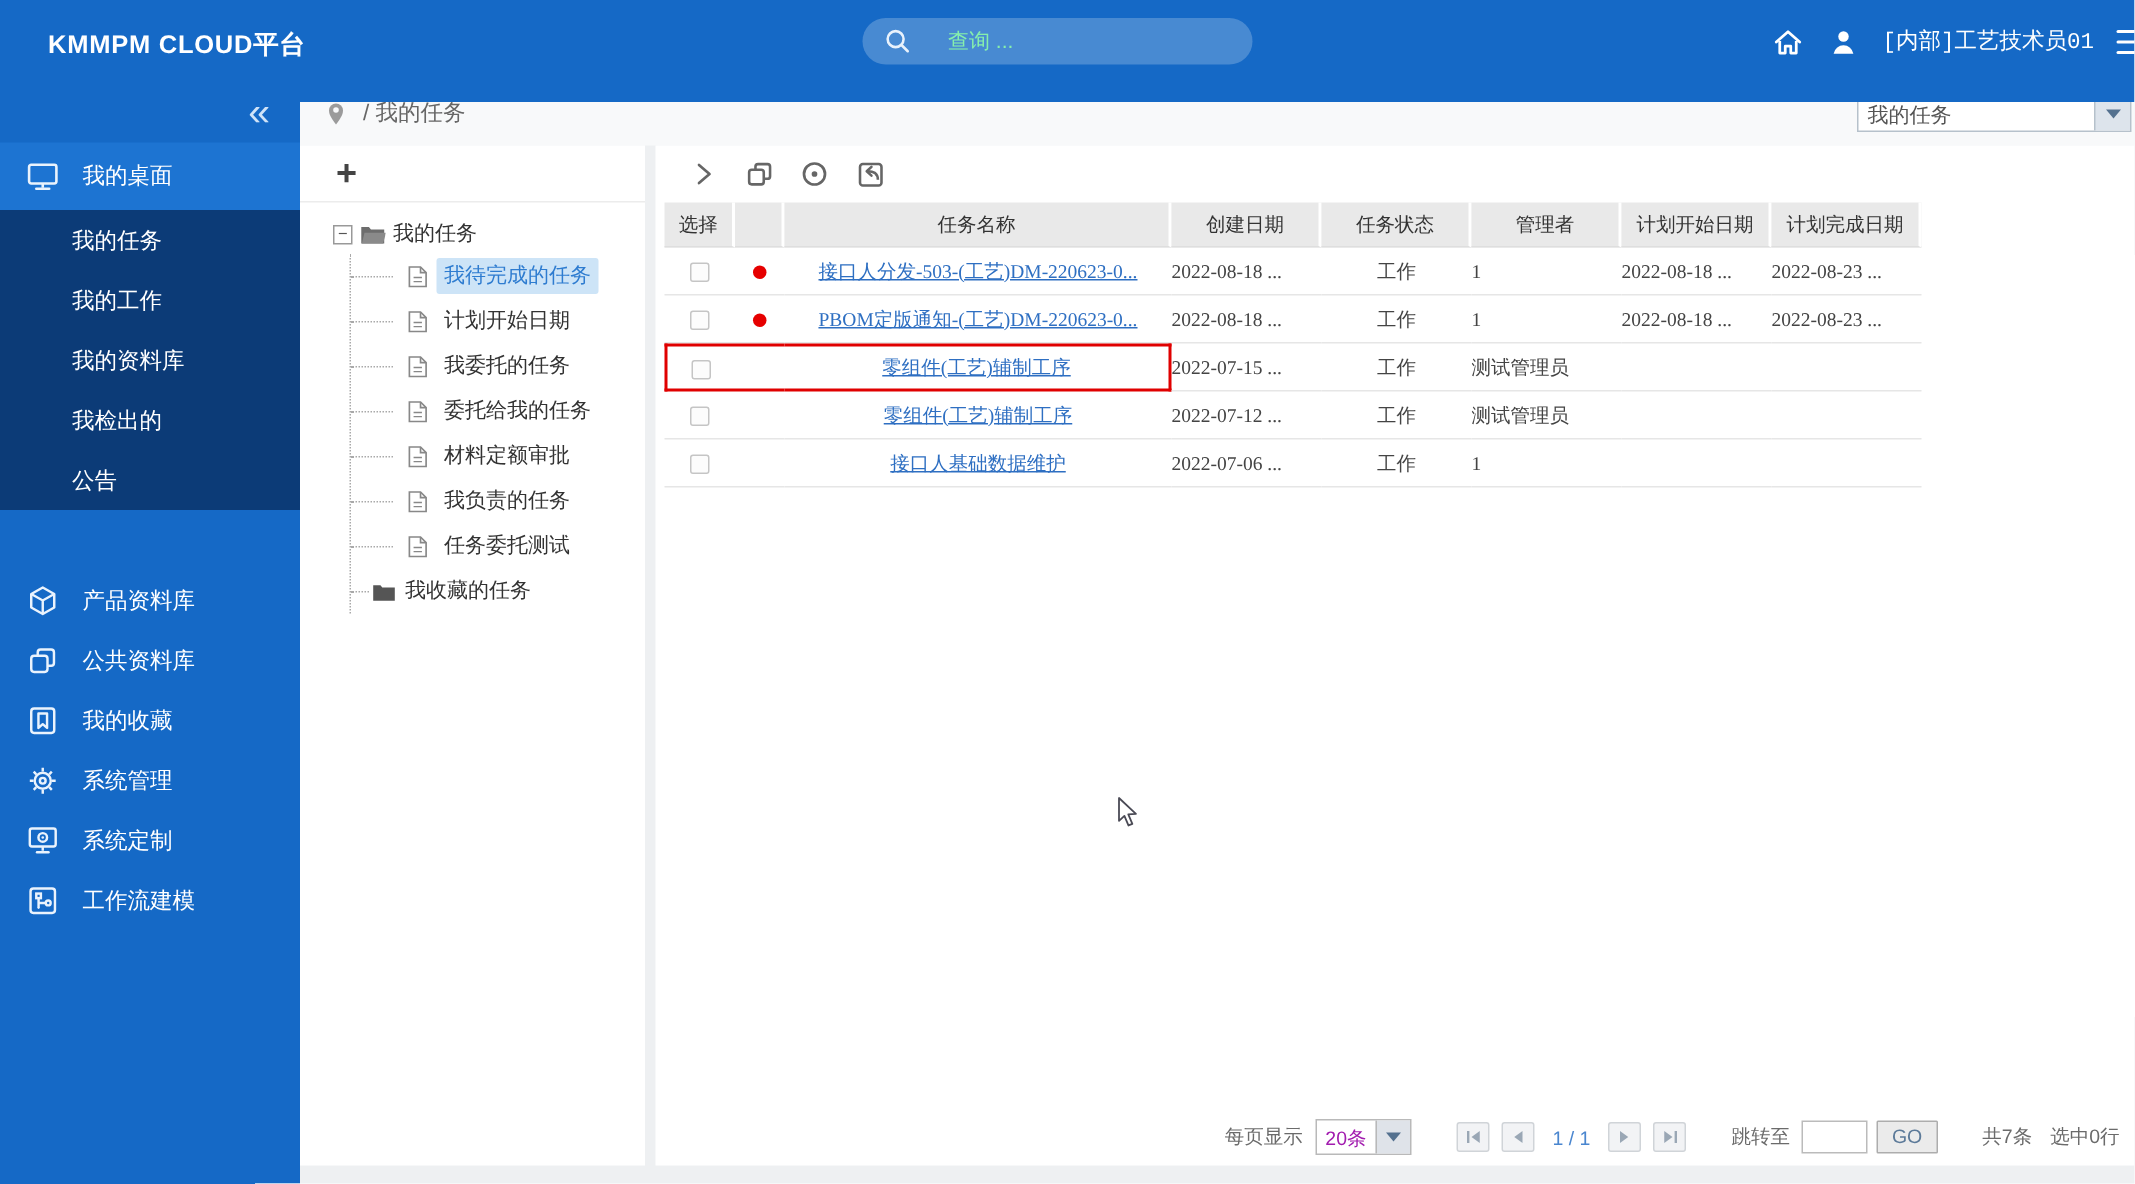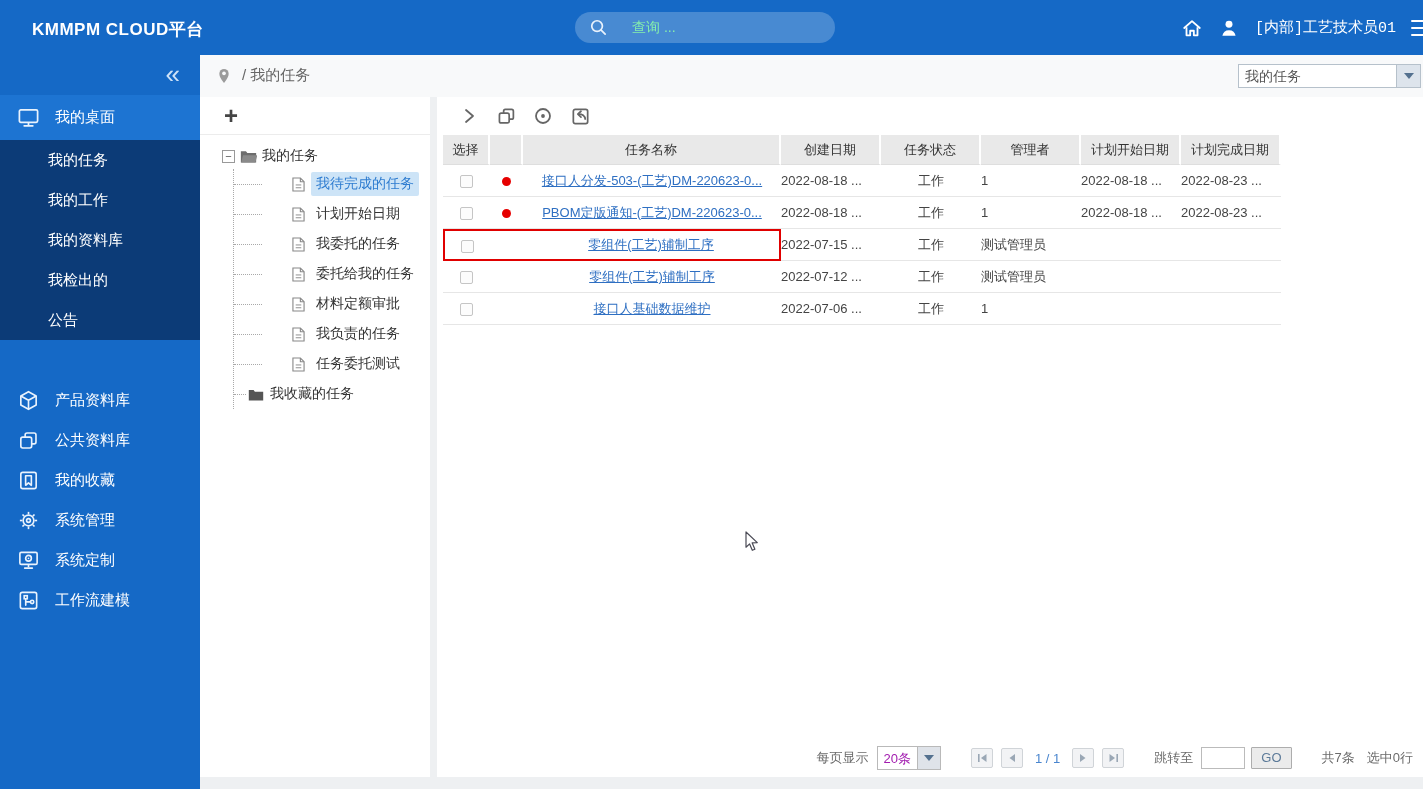--- a/index.html
+++ b/index.html
@@ -4,21 +4,21 @@
 <style>
   html,body{margin:0;padding:0;}
   body{
     width:1423px;height:789px;position:relative;overflow:hidden;
     background:#eef0f2;
     font-family:"Liberation Sans","DejaVu Sans",sans-serif;
     -webkit-font-smoothing:antialiased;
   }
   svg{display:block;}
   
-  .header{position:absolute;left:0;top:0;width:1423px;height:55px;background:#1569c6;color:#fff;z-index:5;}
+  .header{position:absolute;left:0;top:0;width:1423px;height:68px;background:#1569c6;color:#fff;z-index:5;}
   .logo{position:absolute;left:32px;top:18px;font-size:17px;font-weight:bold;letter-spacing:.5px;}
   .search{position:absolute;left:575px;top:12px;width:260px;height:31px;border-radius:16px;
     background:rgba(255,255,255,.22);display:flex;align-items:center;box-sizing:border-box;padding:0 14px;gap:24px;}
   .search .ph{color:#86efac;font-size:14px;}
   .hdr-right{position:absolute;right:0;top:0;height:55px;display:flex;align-items:center;gap:15px;}
   .hdr-user{font-size:15px;white-space:nowrap;font-family:Liberation Mono, monospace;}
   .hamburger{width:20px;height:16px;display:flex;flex-direction:column;justify-content:space-between;margin-right:-8px;}
   .hamburger i{display:block;height:2px;background:#fff;border-radius:1px;}
   
   .sidebar{position:absolute;left:0;top:55px;width:200px;height:734px;background:#1569c6;color:#fff;z-index:4;}
@@ -40,34 +40,34 @@
   .tri-down{width:0;height:0;border-left:5px solid transparent;border-right:5px solid transparent;border-top:6px solid #54718f;}
   
   .tree-panel{position:absolute;left:200px;top:97px;width:230px;height:680px;background:#fff;}
   .tree-toolbar{height:37px;border-bottom:1px solid #ececec;display:flex;align-items:center;padding-left:24px;}
   .plus{font-size:24px;color:#444;line-height:1;cursor:pointer;font-weight:bold;}
   .tree{position:relative;font-size:14px;color:#333;}
   .vline{position:absolute;left:33px;top:26px;height:240px;border-left:1px dotted #a9a9a9;}
   .tree-root{display:flex;align-items:center;margin-top:8px;height:26px;padding-left:22px;gap:5px;cursor:pointer;}
   .expander{width:13px;height:13px;box-sizing:border-box;border:1px solid #999;background:#fff;
     font-size:11px;line-height:10px;text-align:center;color:#555;flex:0 0 13px;cursor:pointer;}
-  .tree-child{position:relative;height:30px;display:flex;align-items:center;padding-left:92px;gap:6px;cursor:pointer;}
+  .tree-child{position:relative;height:30px;display:flex;align-items:center;padding-left:72px;gap:6px;cursor:pointer;}
   .tree-child:before{content:"";position:absolute;left:34px;top:50%;width:28px;border-top:1px dotted #a9a9a9;}
   .tree-child .lbl{padding:3px 5px;border-radius:2px;}
   .tree-child .lbl.selected{background:#cde4f7;color:#2e7cd0;}
   .tree-fav{position:relative;height:30px;display:flex;align-items:center;padding-left:48px;gap:6px;cursor:pointer;}
   .tree-fav:before{content:"";position:absolute;left:34px;top:50%;width:12px;border-top:1px dotted #a9a9a9;}
   
   .main-panel{position:absolute;left:437px;top:97px;width:986px;height:680px;background:#fff;}
   .grid-toolbar{height:38px;display:flex;align-items:center;gap:15px;padding-left:21px;}
   .tool-btn{width:22px;height:22px;display:flex;align-items:center;justify-content:center;cursor:pointer;}
   table.grid{margin-left:6px;width:838px;border-collapse:separate;border-spacing:0;table-layout:fixed;font-size:13px;color:#444;}
   table.grid th{height:29px;background:#e9e9e9;font-weight:normal;color:#333;border-right:2px solid #fff;
     border-bottom:1px solid #dedede;padding:0;white-space:nowrap;overflow:hidden;}
-  table.grid td{height:32px;border-bottom:1px solid #e6e6e6;padding:0;white-space:nowrap;overflow:hidden;box-sizing:border-box;}
+  table.grid td{height:32px;border-bottom:1px solid #e6e6e6;padding:0;white-space:nowrap;overflow:hidden;box-sizing:border-box;font-family:Liberation Serif, serif;}
   .c0{width:47px;} .c1{width:33px;} .c2{width:258px;} .c3{width:100px;} .c4{width:100px;}
   .c5{width:100px;} .c6{width:100px;} .c7{width:100px;}
   td.ctr,th{text-align:center;} td.lft{text-align:left;padding-left:4px;}
   .cbx{display:inline-block;width:13px;height:13px;box-sizing:border-box;border:1px solid #c5c5c5;
     background:#fcfcfc;border-radius:2px;vertical-align:middle;cursor:pointer;}
   .dot{display:inline-block;width:9px;height:9px;border-radius:50%;background:#e60000;vertical-align:middle;}
   a.tlink{color:#2e6fc2;text-decoration:underline;cursor:pointer;}
   tr.hl td:nth-child(-n+3){border-top:2px solid #e00000;border-bottom:2px solid #e00000;}
   tr.hl td:nth-child(1){border-left:2px solid #e00000;}
   tr.hl td:nth-child(3){border-right:2px solid #e00000;}

